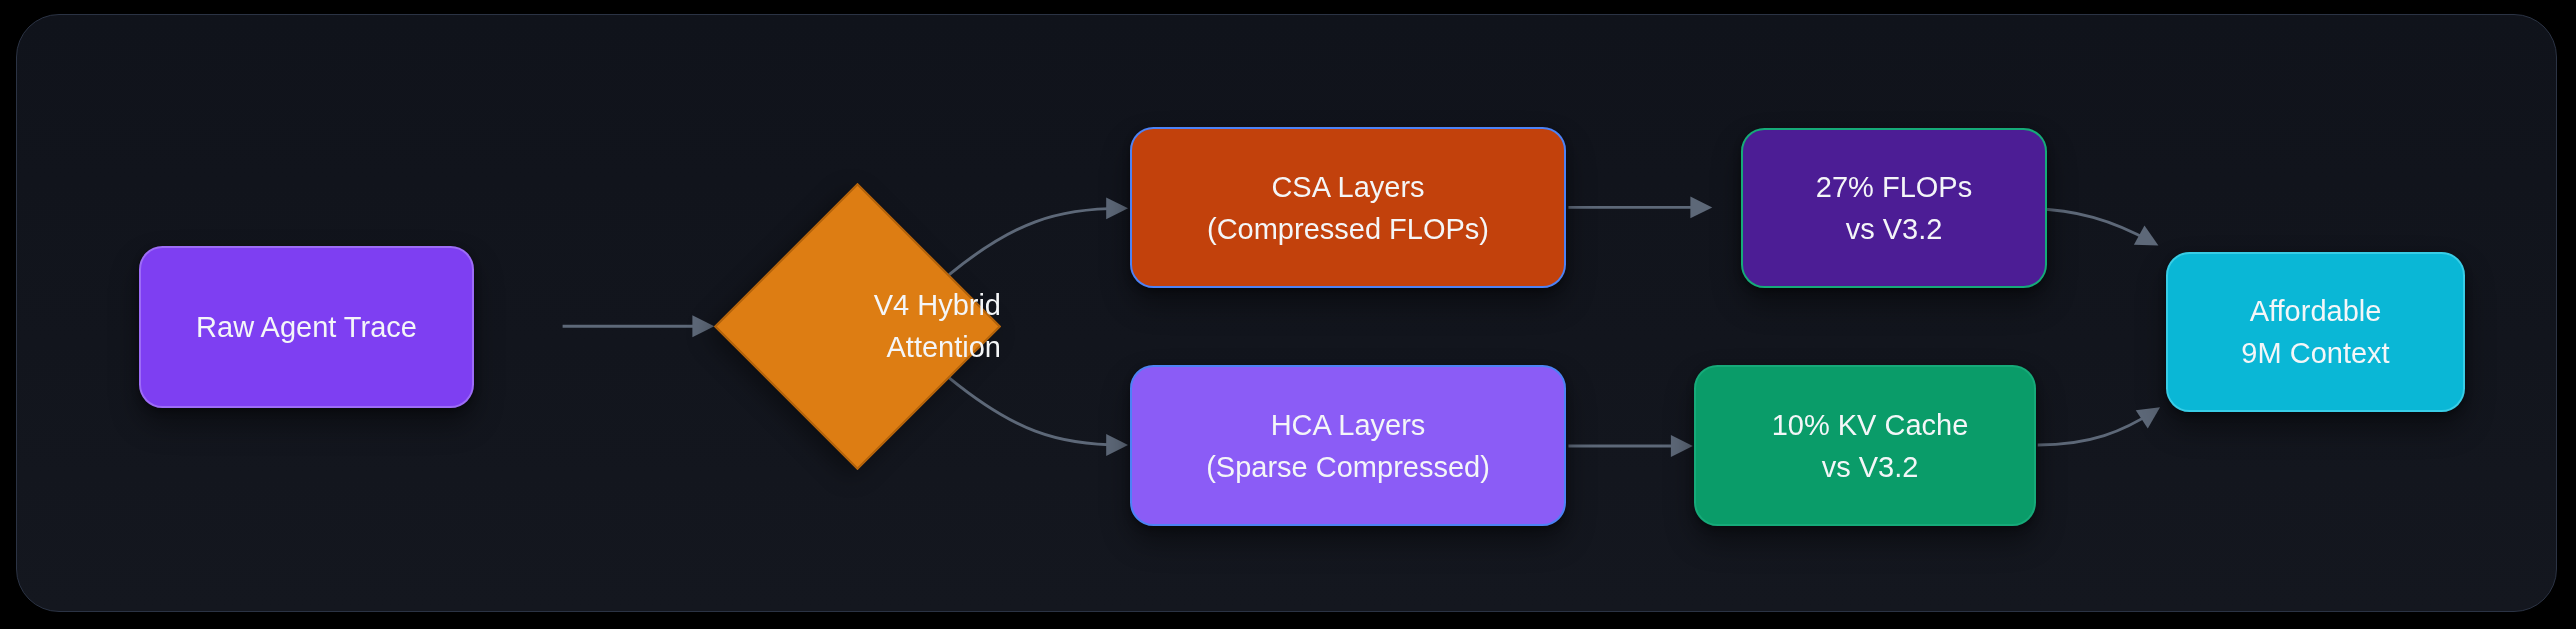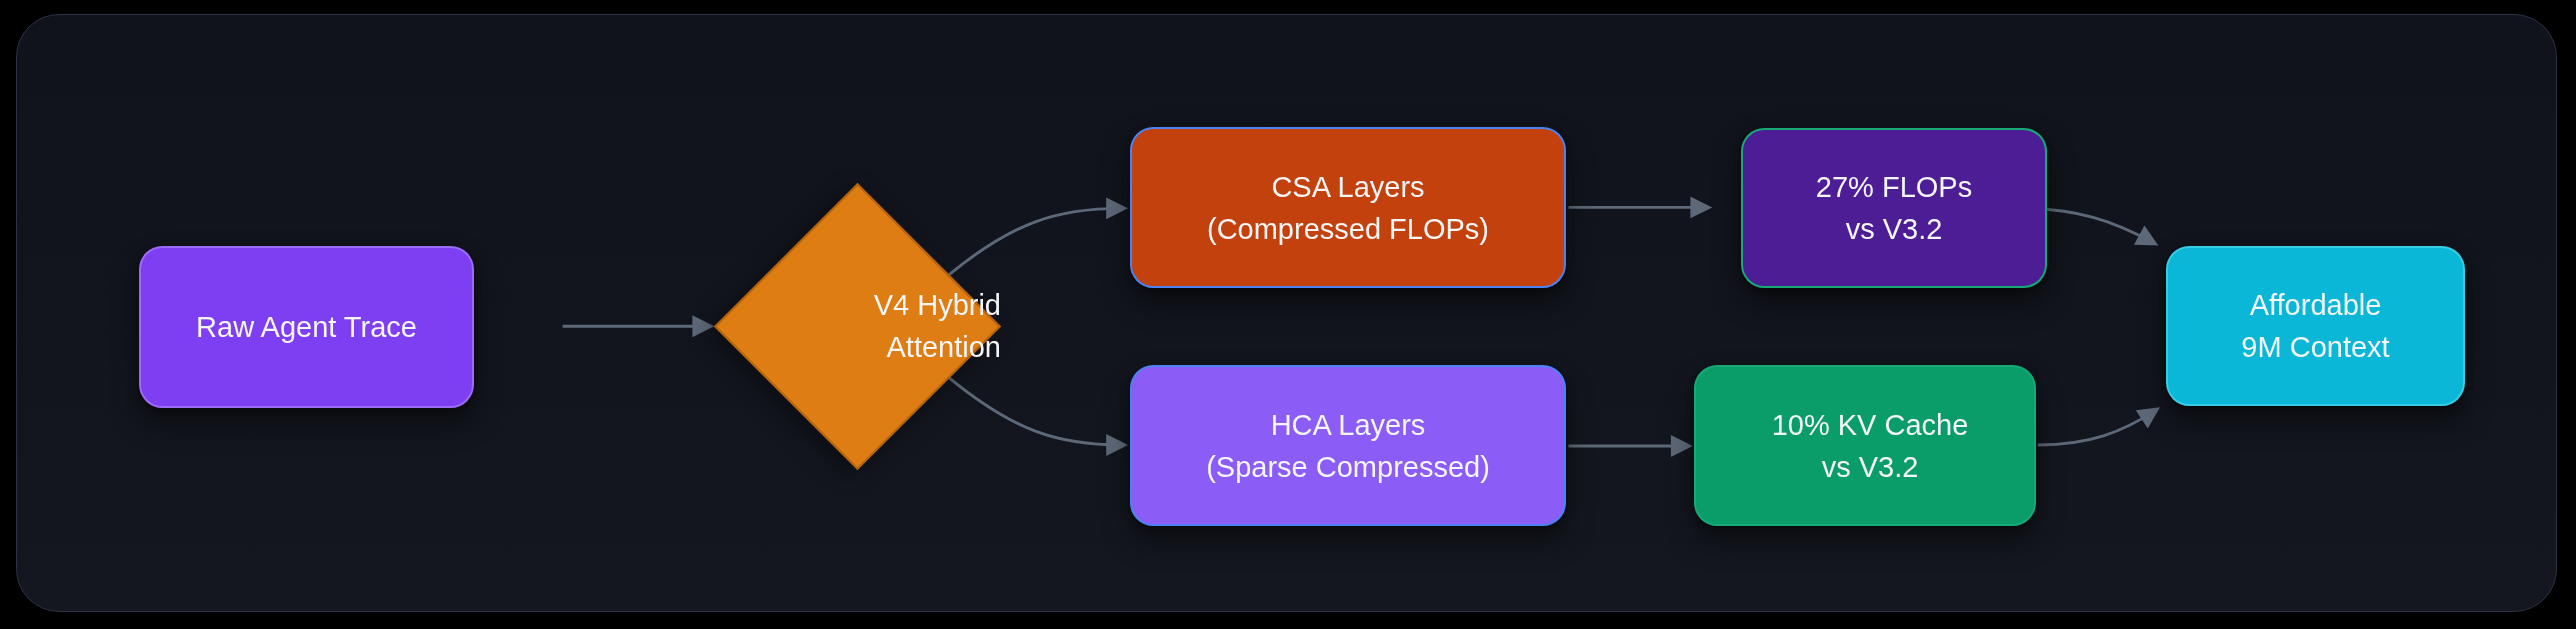--- a/index.html
+++ b/index.html
@@ -99,21 +99,21 @@
     border: 2.9px solid #16aa79;
     margin-left: 27px;
   }
   .node-kv {
     left: 1694px; top: 365px; width: 342px; height: 161px;
     background: #0a9c69;
     border: 2.9px solid #16aa79;
     padding-left: 10px;
   }
   .node-context {
-    left: 2166px; top: 246px; width: 299px; height: 160px;
+    left: 2166px; top: 252px; width: 299px; height: 160px;
     background: #0ab7d6;
     border: 2.9px solid #38cde6;
   }
   .node .line, .diamond-label .line {
     pointer-events: none;
   }
 </style>
 </head>
 <body>
 

